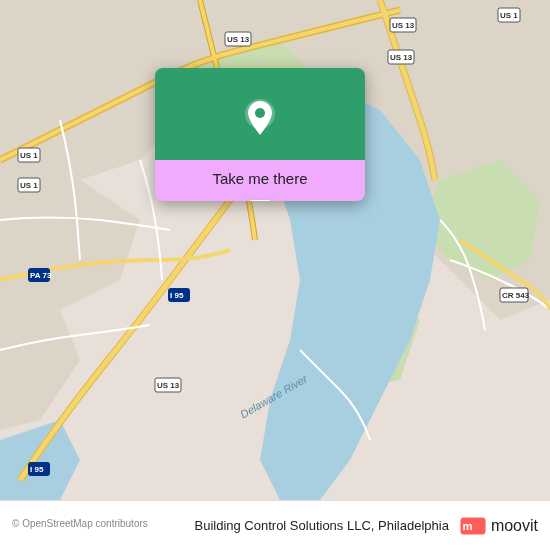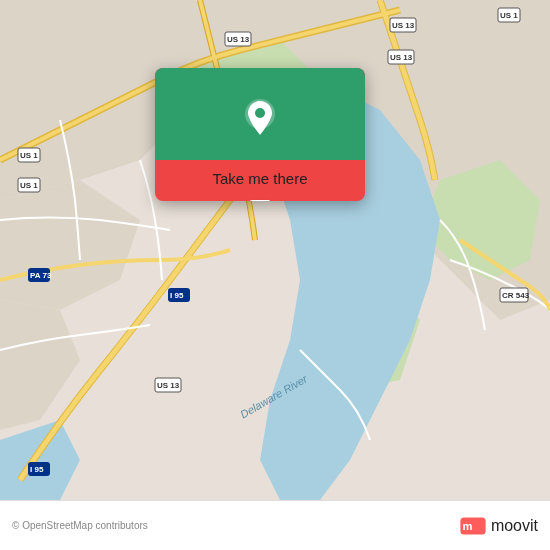--- a/index.html
+++ b/index.html
@@ -26,21 +26,21 @@
       top: 0; left: 0;
       width: 100%; height: 100%;
     }
 
     
     #popup-card {
       position: absolute;
       top: 68px;
       left: 155px;
       width: 210px;
-      background: #ef4444;
+      background: #f0abfc;
       border-radius: 8px;
       box-shadow: 0 4px 16px rgba(0,0,0,0.35);
       display: flex;
       flex-direction: column;
       align-items: center;
       overflow: hidden;
       z-index: 10;
       justify-content: flex-end;
     }
 
@@ -237,20 +237,21 @@
       </svg>
     </div>
     <div id="popup-label">Take me there</div>
     <div id="popup-pointer"></div>
   </div>
 </div>
 
 <div id="bottom-bar">
   <div style="display:flex; flex-direction:row; flex:1;">
     <span id="copyright-text" style="font-size:10px; color:#888;">© OpenStreetMap contributors</span>
+    <span id="business-name" style="font-size:13px; color:#222; font-weight:500;">Building Control Solutions LLC, Philadelphia</span>
   </div>
   <div id="moovit-logo">
 
     <svg id="moovit-icon" viewBox="0 0 40 40">
 
       <rect x="2" y="8" width="36" height="24" rx="5" fill="#ff5c5c"></rect>
       <text x="5" y="26" font-size="16" font-weight="bold" fill="white" font-family="Arial">m</text>
     </svg>
     <span style="font-size:16px; font-weight:normal; color:#222;">moovit</span>
   </div>

